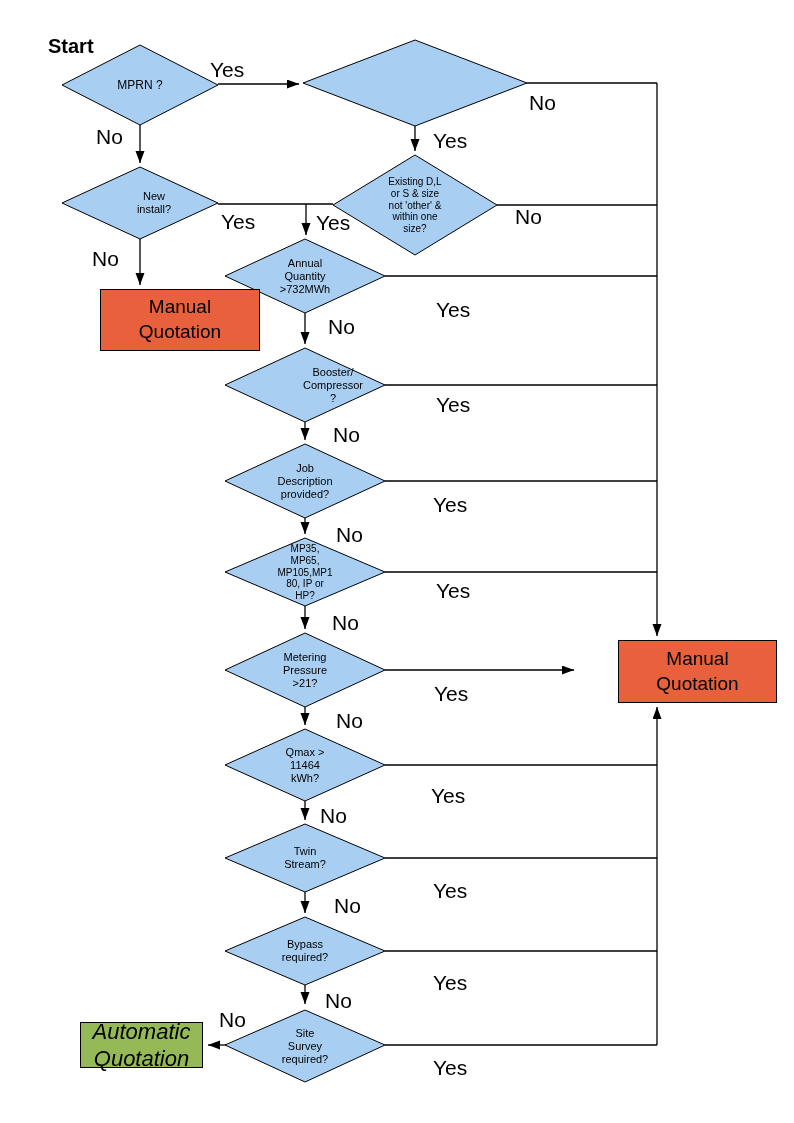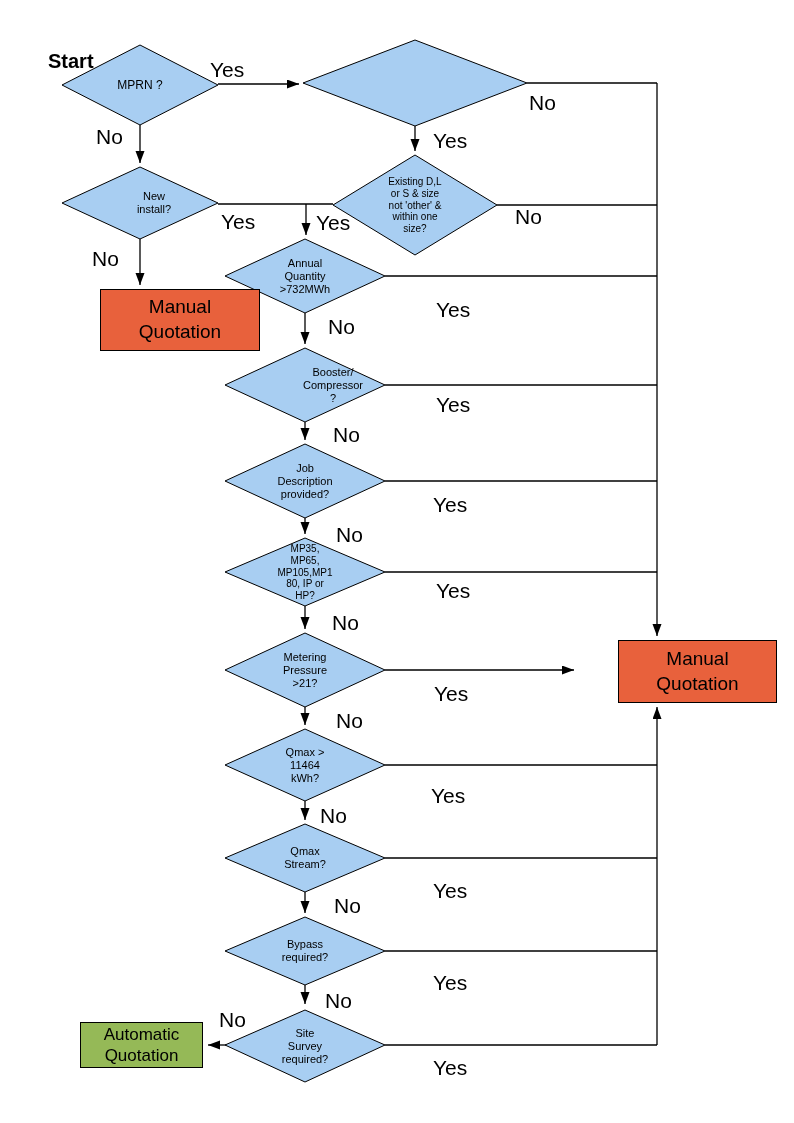--- a/index.html
+++ b/index.html
@@ -35,21 +35,21 @@
     box-sizing: border-box;
     border: 1px solid var(--line, #000);
     display: flex;
     align-items: center;
     justify-content: center;
     text-align: center;
     white-space: pre-line;
     color: #000;
   }
   .terminal.manual { background: var(--manual-fill, #E8613C); font-size: 19px; line-height: 1.3; margin-left: 40px; }
-  .terminal.auto   { background: var(--auto-fill, #95B957);   font-size: 17px; line-height: 1.25; }
+  .terminal.auto   { background: var(--auto-fill, #95B957);   font-size: 22px; line-height: 1.25; font-style: italic; }
 </style>
 </head>
 <body>
 
 <div id="canvas">
 
   <svg id="wires" width="794" height="1123" viewBox="0 0 794 1123">
     <defs>
       <marker id="arr" markerUnits="userSpaceOnUse" markerWidth="13" markerHeight="10" refX="12" refY="4.5" orient="auto">
         <path d="M0,0 L12,4.5 L0,9 Z" fill="#000"></path>
@@ -100,21 +100,21 @@
     <polygon class="decision" points="305,1010 385,1045 305,1082 225,1045"></polygon>
   </svg>
 
   <div class="terminal manual" style="left:60px; top:289px; width:160px; height:62px;">Manual
 Quotation</div>
   <div class="terminal manual" style="left:578px; top:640px; width:159px; height:63px;">Manual
 Quotation</div>
   <div class="terminal auto" style="left:80px; top:1022px; width:123px; height:46px;">Automatic
 Quotation</div>
 
-  <div class="lbl start-label" style="left:48px; top:50px;">Start</div>
+  <div class="lbl start-label" style="left:48px; top:35px;">Start</div>
 
   <div class="lbl node-label fs12" style="left:140px; top:85px;">MPRN ?</div>
   <div class="lbl node-label fs11" style="left:154px; top:203px;">New
 install?</div>
   <div class="lbl node-label fs10" style="left:415px; top:205px;">Existing D,L
 or S &amp; size
 not 'other' &amp;
 within one
 size?</div>
   <div class="lbl node-label fs11" style="left:305px; top:276px;">Annual
@@ -130,21 +130,21 @@
 MP65,
 MP105,MP1
 80, IP or
 HP?</div>
   <div class="lbl node-label fs11" style="left:305px; top:670px;">Metering
 Pressure
 &gt;21?</div>
   <div class="lbl node-label fs11" style="left:305px; top:765px;">Qmax &gt;
 11464
 kWh?</div>
-  <div class="lbl node-label fs11" style="left:305px; top:858px;">Qmax
+  <div class="lbl node-label fs11" style="left:305px; top:858px;">Twin
 Stream?</div>
   <div class="lbl node-label fs11" style="left:305px; top:951px;">Bypass
 required?</div>
   <div class="lbl node-label fs11" style="left:305px; top:1046px;">Site
 Survey
 required?</div>
 
   <div class="lbl edge-label" style="left:210px; top:59px;">Yes</div>
   <div class="lbl edge-label" style="left:96px;  top:126px;">No</div>
   <div class="lbl edge-label" style="left:529px; top:92px;">No</div>

